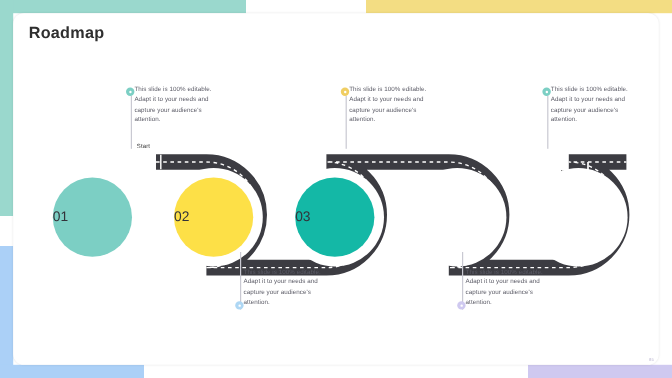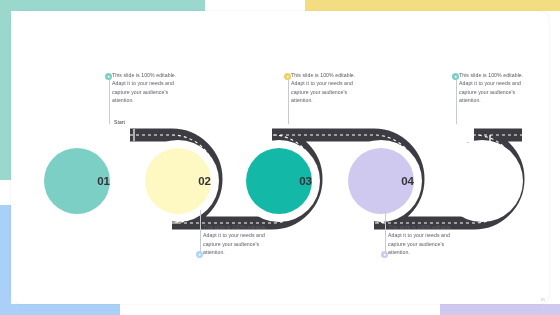--- a/index.html
+++ b/index.html
@@ -31,22 +31,22 @@
     font-size:13.5px;font-weight:bold;color:#2f2f2f;
     letter-spacing:.2px;
   }
 
   
   #road-svg{position:absolute;left:11px;top:11px;width:538px;height:293px;}
 
   
   .node{
     position:absolute;border-radius:50%;
-    display:flex;align-items:center;justify-content:flex-end;
-    font-size:11.5px;font-weight:bold;color:#33333a;
+    display:flex;align-items:center;justify-content:flex-start;
+    font-size:11.5px;font-weight:normal;color:#33333a;
     box-sizing:border-box;
   }
   .node-ring{
     position:absolute;border-radius:50%;
     background:#ffffff;box-sizing:border-box;
   }
 
   
   .callout{position:absolute;width:74px;}
   .callout-text{
@@ -80,20 +80,21 @@
 
 <div class="band" id="band-top-left"></div>
 <div class="band" id="band-top-right"></div>
 <div class="band" id="band-left-top"></div>
 <div class="band" id="band-left-bottom"></div>
 <div class="band" id="band-bottom-left"></div>
 <div class="band" id="band-bottom-right"></div>
 
 <div id="slide-card">
 
+  <div id="page-title">Roadmap</div>
 
   <svg id="road-svg" viewBox="0 0 538 293">
     <defs>
 
       <path id="road-path" fill="none" d="
         M 108 113
         L 150 113
         A 44 44 0 1 1 150 201
         L 250 201
         A 44 44 0 1 0 250 113
@@ -116,33 +117,30 @@
 
   <div class="road-label" style="left:103px;top:108px;">Start</div>
   <div class="road-label" style="left:456px;top:130px;">End</div>
 
   <div class="node-ring" style="left:25px;top:129px;width:82px;height:82px;"></div>
   <div class="node" id="node-1" style="left: 33px; top: 137px; width: 66px; height: 66px; background: rgb(124, 207, 196);">
     <span>01</span>
   </div>
 
   <div class="node-ring" style="left:126px;top:129px;width:82px;height:82px;"></div>
-  <div class="node" id="node-2" style="left: 134px; top: 137px; width: 66px; height: 66px; background: #fef9c3;">
+  <div class="node" id="node-2" style="left: 134px; top: 137px; width: 66px; height: 66px; background: #fde047;">
     <span>02</span>
   </div>
 
   <div class="node-ring" style="left:227px;top:129px;width:82px;height:82px;"></div>
   <div class="node" id="node-3" style="left: 235px; top: 137px; width: 66px; height: 66px; background: #14b8a6;">
     <span>03</span>
   </div>
 
   <div class="node-ring" style="left:329px;top:129px;width:82px;height:82px;"></div>
-  <div class="node" id="node-4" style="left: 337px; top: 137px; width: 66px; height: 66px; background: rgb(207, 201, 240);">
-    <span>04</span>
-  </div>
 
   <div class="node-ring" style="left:430px;top:129px;width:82px;height:82px;"></div>
 
   <div class="callout" style="left:101px;top:60px;">
     <div class="pin" id="pin-t1" style="left: -7px; top: 2px; background: rgb(124, 207, 196);"></div>
     <div class="connector" style="left:-3.5px;top:9px;height:44px;"></div>
     <div class="callout-text">This slide is 100% editable. Adapt it to your needs and capture your audience's attention.</div>
   </div>
 
   <div class="callout" style="left:280px;top:60px;">

